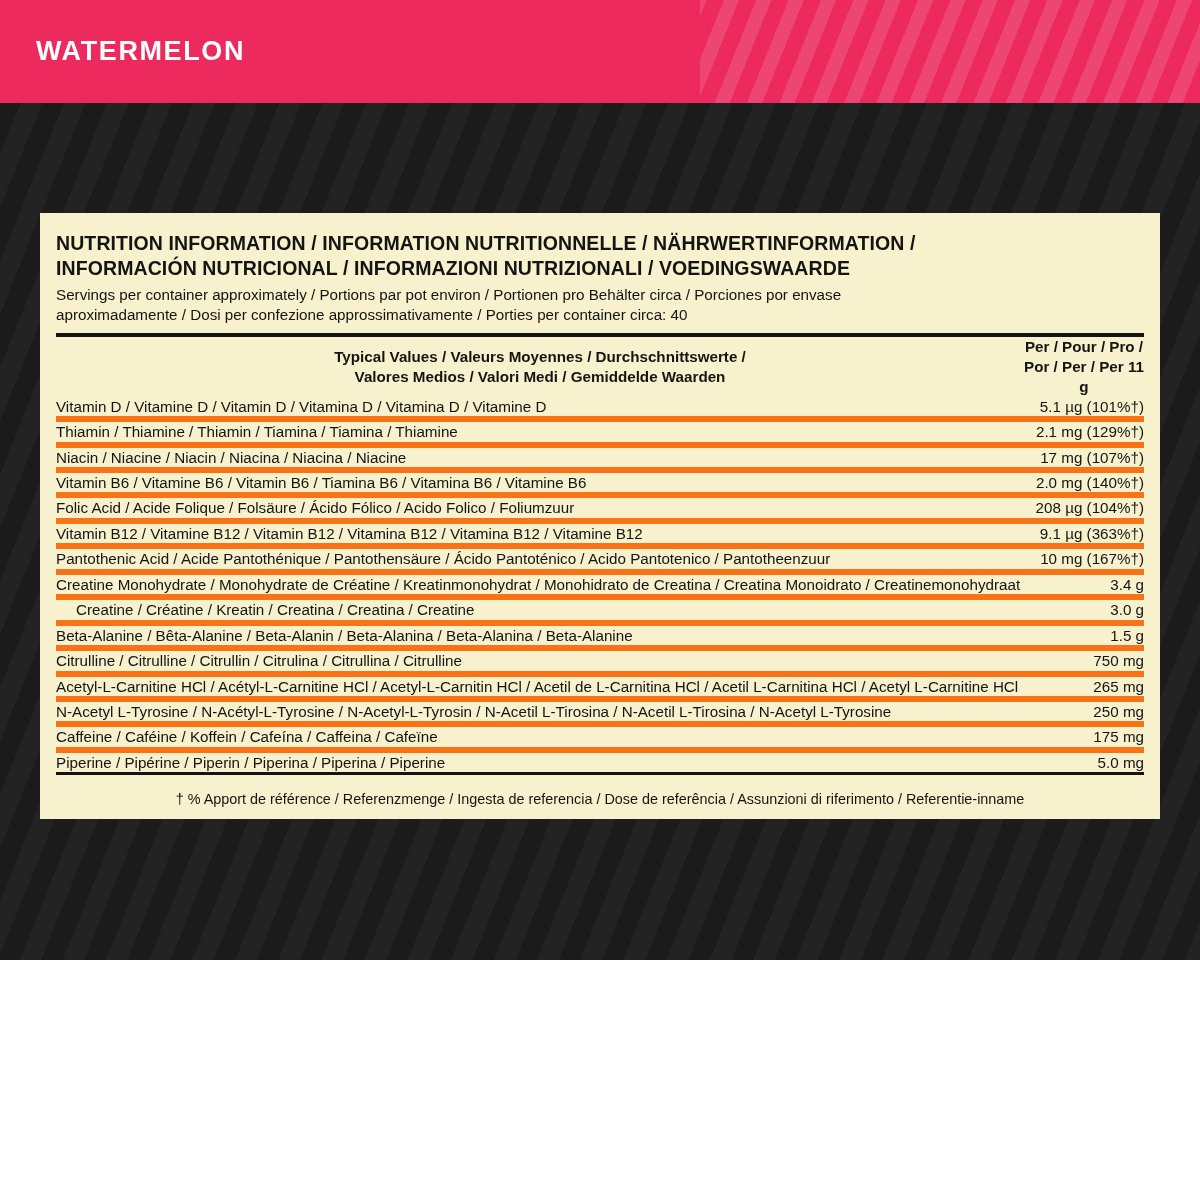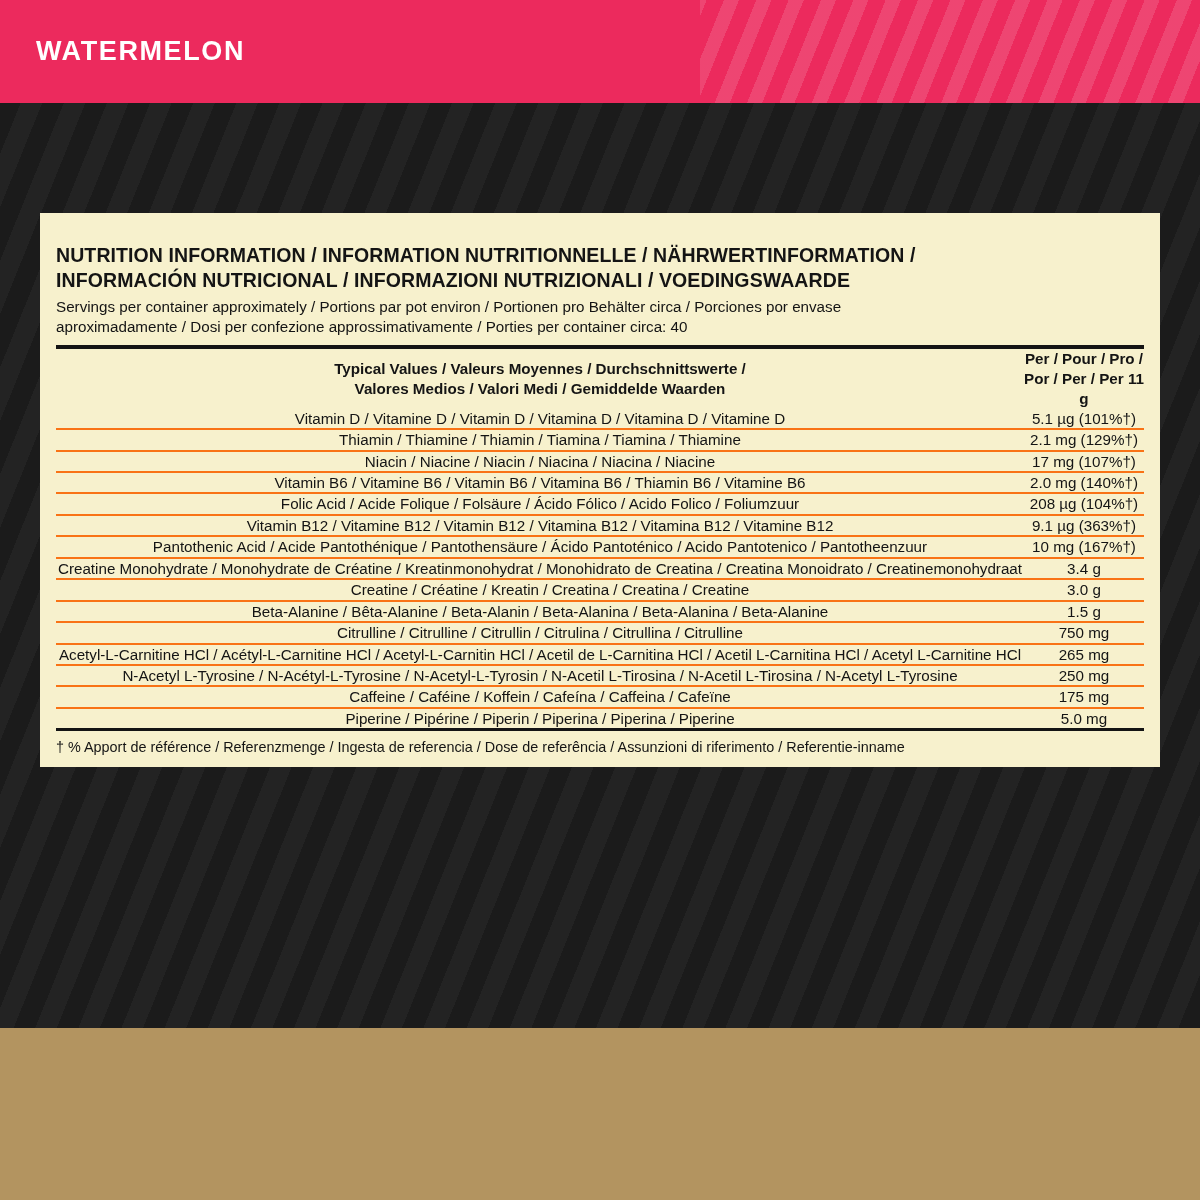--- a/index.html
+++ b/index.html
@@ -4,21 +4,21 @@
 <style>
   * { box-sizing: border-box; }
   html, body {
     margin: 0; padding: 0;
     width: 1200px; height: 1200px;
     background: #ffffff;
     font-family: "Liberation Sans", sans-serif;
   }
   #page {
     position: relative;
-    width: 1200px; height: 1200px;
+    width: 1200px; height: 960px;
     overflow: hidden;
     background: #ffffff;
   }
 
   
   .banner {
     position: absolute;
     left: 0; top: 0;
     width: 1200px; height: 103px;
     background: #ec2a5d;
@@ -80,21 +80,21 @@
     width: 1120px;
     background: #f7f1cd;
     padding: 14px 16px 10px 16px;
     color: #141414;
   }
   .panel-heading {
     font-size: 19.5px;
     font-weight: bold;
     line-height: 1.28;
     letter-spacing: 0.1px;
-    margin: 16px 0 4px 0;
+    margin: 4px 0 4px 0;
   }
   .serving-line {
     font-size: 15.2px;
     line-height: 1.33;
     margin: 0;
   }
   .rule-thick {
     height: 4px;
     background: #141414;
     margin: 8px 0 0 0;
@@ -105,44 +105,44 @@
   }
 
   table.nutri {
     width: 100%;
     border-collapse: collapse;
     font-size: 15.2px;
   }
   table.nutri th, table.nutri td {
     padding: 0; margin: 0;
     vertical-align: middle;
-    text-align: center;
   }
   .thead-row th {
     font-weight: bold;
     padding: 6px 0 6px 0;
     line-height: 1.3;
   }
   .thead-row th.left { text-align: center; }
   .thead-row th.right { }
 
   tbody tr td {
     padding: 5px 0 5px 0;
     line-height: 1.28;
-    border-top: 2px solid #f97316;
+    border-top: 6px solid #f97316;
   }
   tbody tr:first-child td { border-top: none; }
   td.name { text-align: left; padding-right: 14px; }
   td.value { text-align: right; white-space: nowrap; width: 120px; }
   td.name.indent { padding-left: 20px; }
 
   .footnote {
     font-size: 14.4px;
-    padding-top: 7px;
+    padding-top: 15px;
     line-height: 1.3;
+    text-align: center;
   }
 </style>
 </head>
 <body>
 
 <div id="page">
 
   <div class="banner">
     <div class="banner-stripes"></div>
     <div class="banner-title">WATERMELON</div>
@@ -186,21 +186,21 @@
           </tr>
           <tr>
             <td class="name">Thiamin / Thiamine / Thiamin / Tiamina / Tiamina / Thiamine</td>
             <td class="value">2.1 mg (129%†)</td>
           </tr>
           <tr>
             <td class="name">Niacin / Niacine / Niacin / Niacina / Niacina / Niacine</td>
             <td class="value">17 mg (107%†)</td>
           </tr>
           <tr>
-            <td class="name">Vitamin B6 / Vitamine B6 / Vitamin B6 / Vitamina B6 / Thiamin B6 / Vitamine B6</td>
+            <td class="name">Vitamin B6 / Vitamine B6 / Vitamin B6 / Tiamina B6 / Vitamina B6 / Vitamine B6</td>
             <td class="value">2.0 mg (140%†)</td>
           </tr>
           <tr>
             <td class="name">Folic Acid / Acide Folique / Folsäure / Ácido Fólico / Acido Folico / Foliumzuur</td>
             <td class="value">208 µg (104%†)</td>
           </tr>
           <tr>
             <td class="name">Vitamin B12 / Vitamine B12 / Vitamin B12 / Vitamina B12 / Vitamina B12 / Vitamine B12</td>
             <td class="value">9.1 µg (363%†)</td>
           </tr>

